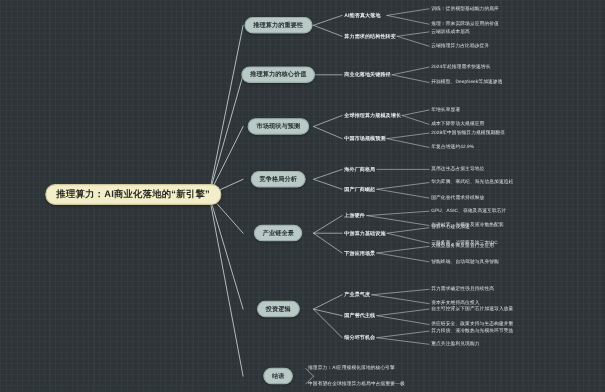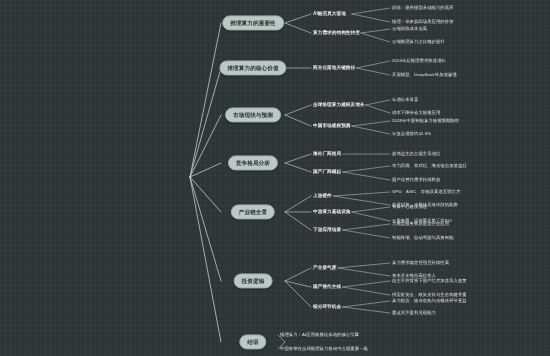--- a/index.html
+++ b/index.html
@@ -124,20 +124,21 @@
       <line x1="342.6" y1="287" x2="390" y2="281" stroke="#cdd6d6" stroke-width="0.5" stroke-linecap="round"></line>
       <line x1="342.6" y1="287" x2="390" y2="295" stroke="#cdd6d6" stroke-width="0.5" stroke-linecap="round"></line>
       <line x1="285" y1="281" x2="311" y2="307" stroke="#cdd6d6" stroke-width="0.6" stroke-linecap="round"></line>
       <line x1="342.6" y1="307" x2="390" y2="301" stroke="#cdd6d6" stroke-width="0.5" stroke-linecap="round"></line>
       <line x1="342.6" y1="307" x2="390" y2="313" stroke="#cdd6d6" stroke-width="0.5" stroke-linecap="round"></line>
       <line x1="190" y1="177" x2="221" y2="342" stroke="#cdd6d6" stroke-width="0.75" stroke-linecap="round"></line>
       <line x1="285" y1="342" x2="278" y2="335" stroke="#cdd6d6" stroke-width="0.55" stroke-linecap="round"></line>
       <line x1="285" y1="342" x2="278" y2="349" stroke="#cdd6d6" stroke-width="0.55" stroke-linecap="round"></line>
     </svg>
   <div id="nodes">
+      <div class="node root" style="top: 177px; left: 121px; transform: translate(-50%, -50%);">推理算力：AI商业化落地的“新引擎”</div>
       <div class="node branch" style="top: 23px; left: 253px; transform: translate(-50%, -50%);">推理算力的重要性</div>
       <div class="node sub" style="top: 14px; left: 313px;">AI能否真大落地</div>
       <div class="node leaf" style="top: 8px; left: 392px;">训练：提供模型基础能力的底座</div>
       <div class="node leaf" style="top: 22px; left: 392px;">推理：带来实际场景应用的价值</div>
       <div class="node sub" style="top: 33px; left: 313px;">算力需求的结构性转变</div>
       <div class="node leaf" style="top: 29px; left: 392px;">云端训练成本居高</div>
       <div class="node leaf" style="top: 42px; left: 392px;">云端推理算力占比稳步提升</div>
       <div class="node branch" style="top: 68px; left: 253px; transform: translate(-50%, -50%);">推理算力的核心价值</div>
       <div class="node sub" style="top: 68px; left: 313px;">商业化落地关键路径</div>
       <div class="node leaf" style="top: 61px; left: 392px;">2024年起推理需求快速增长</div>

